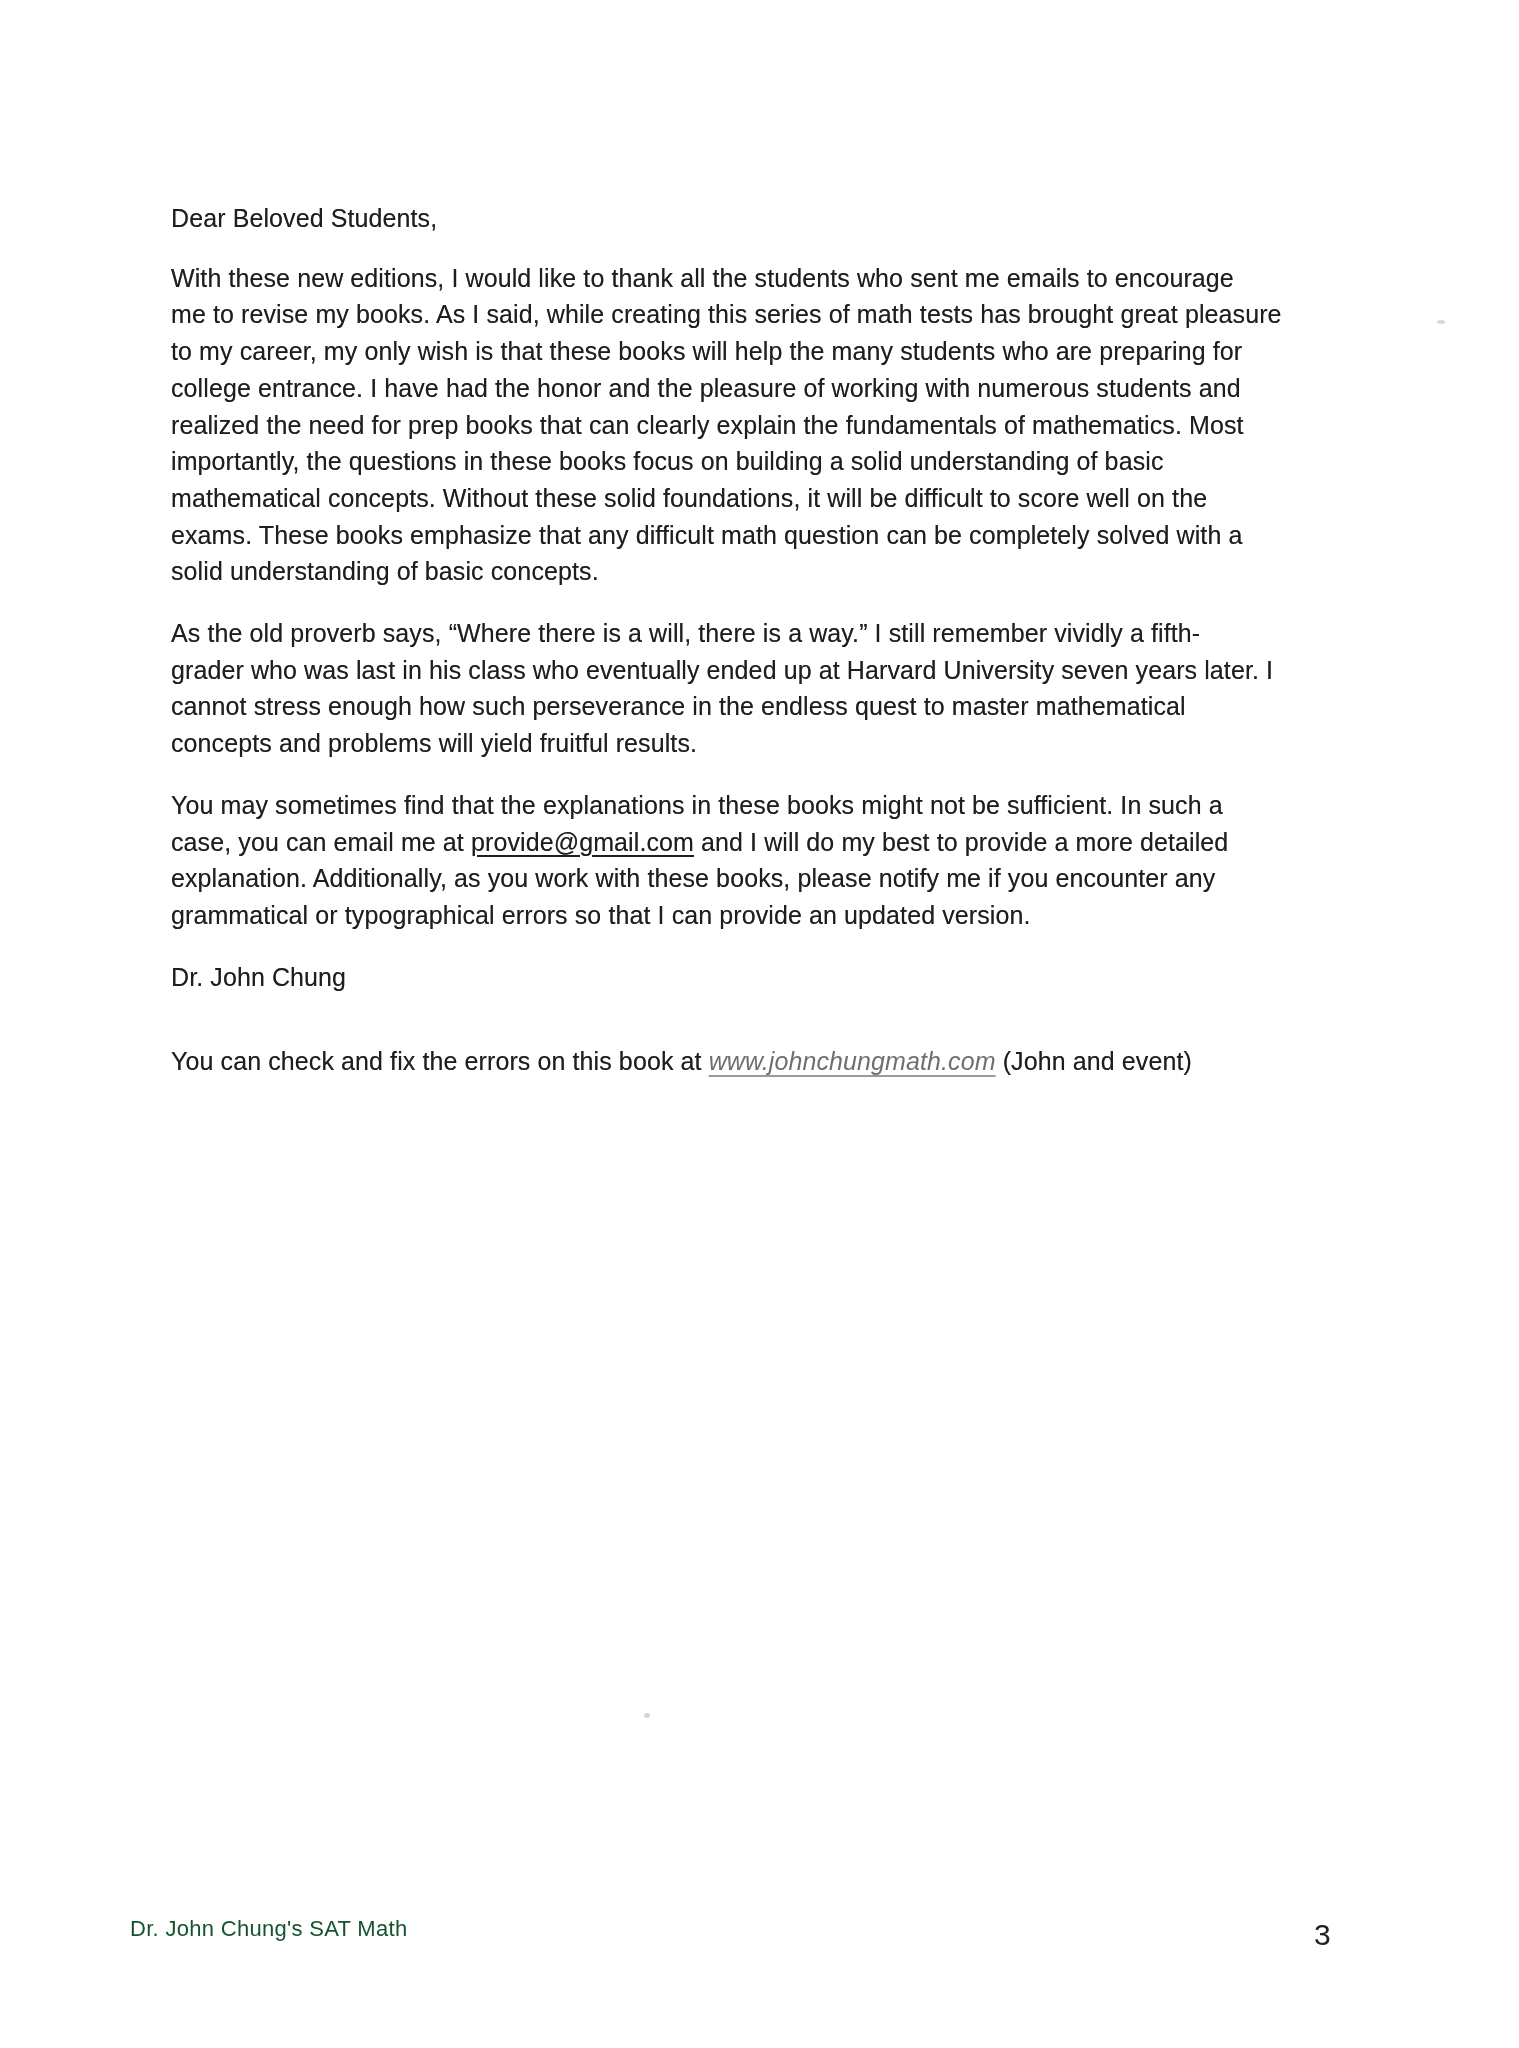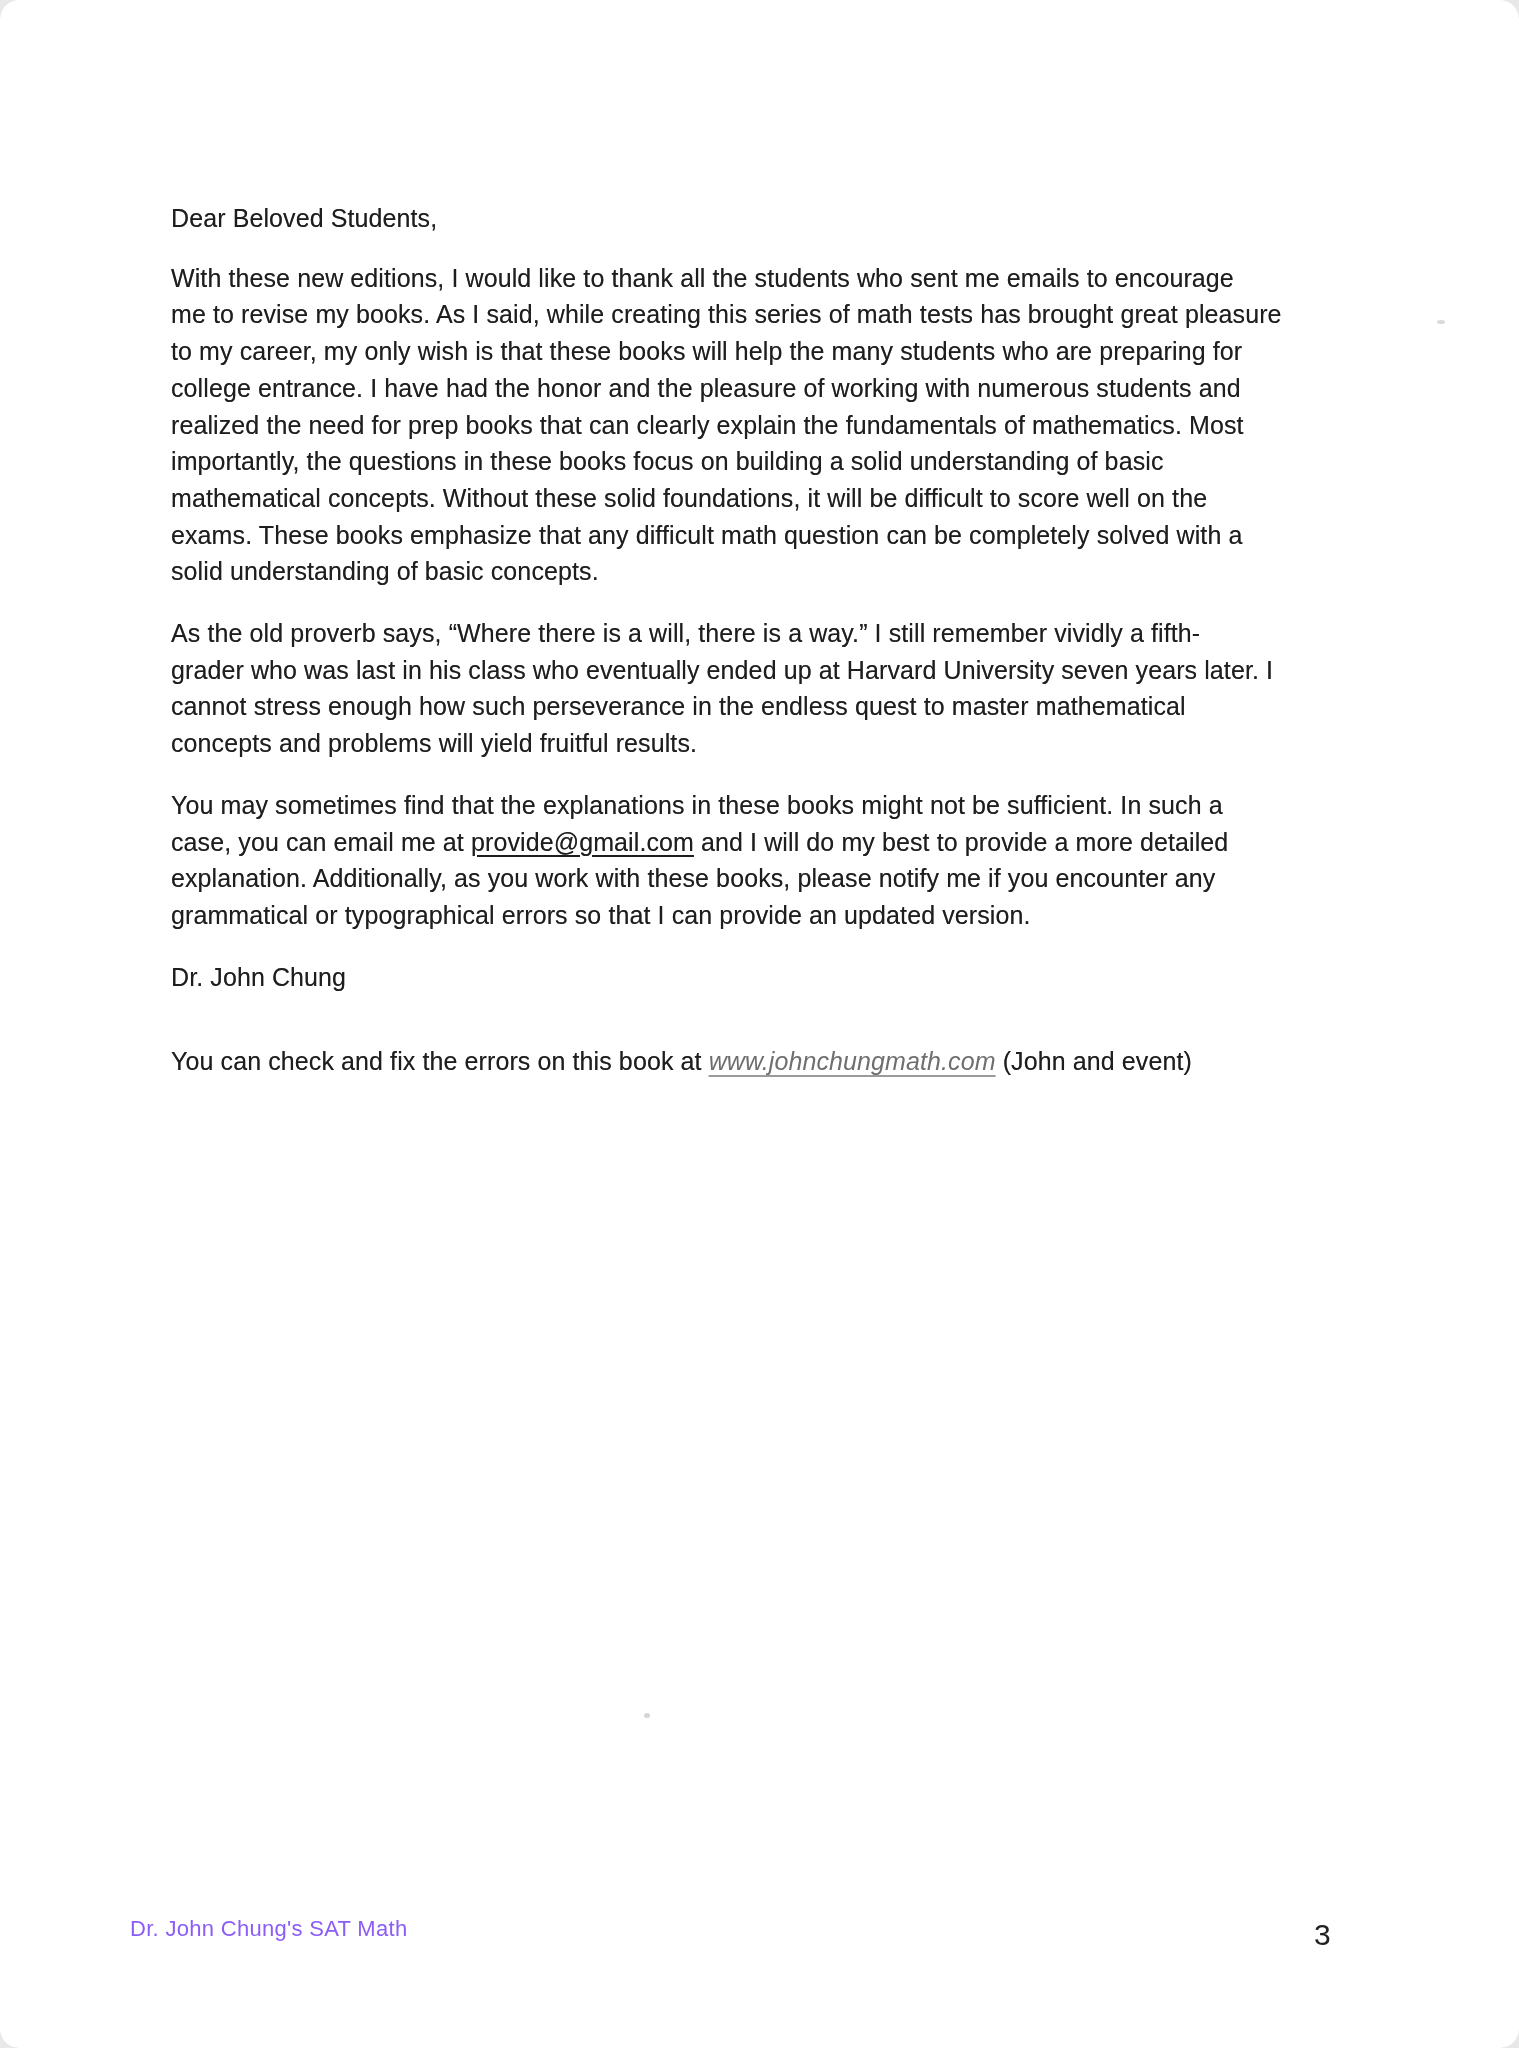--- a/index.html
+++ b/index.html
@@ -1,15 +1,15 @@
 <!DOCTYPE html>
 <html><head>
 <meta charset="utf-8">
 <style>
-  * { margin: 0; padding: 0; box-sizing: border-box; border-radius: 19px; }
+  * { margin: 0; padding: 0; box-sizing: border-box; }
   html, body { background: #e8e8e8; }
   .page {
     position: relative;
     width: 1519px;
     height: 2048px;
     background: #ffffff;
     overflow: hidden;
     font-family: "Liberation Sans", "DejaVu Sans", sans-serif;
     color: #1e1e1e;
   }
@@ -44,21 +44,21 @@
     text-decoration-color: #9a9a9a;
     text-underline-offset: 5px;
     font-style: italic;
   }
   .footer-left {
     position: absolute;
     left: 130px;
     top: 1916px;
     font-size: 22px;
     line-height: 26px;
-    color: #8b5cf6;
+    color: #14532d;
     letter-spacing: 0.3px;
   }
   .page-number {
     position: absolute;
     left: 1314px;
     top: 1918px;
     font-size: 30px;
     color: #222222;
   }
   .speck {

